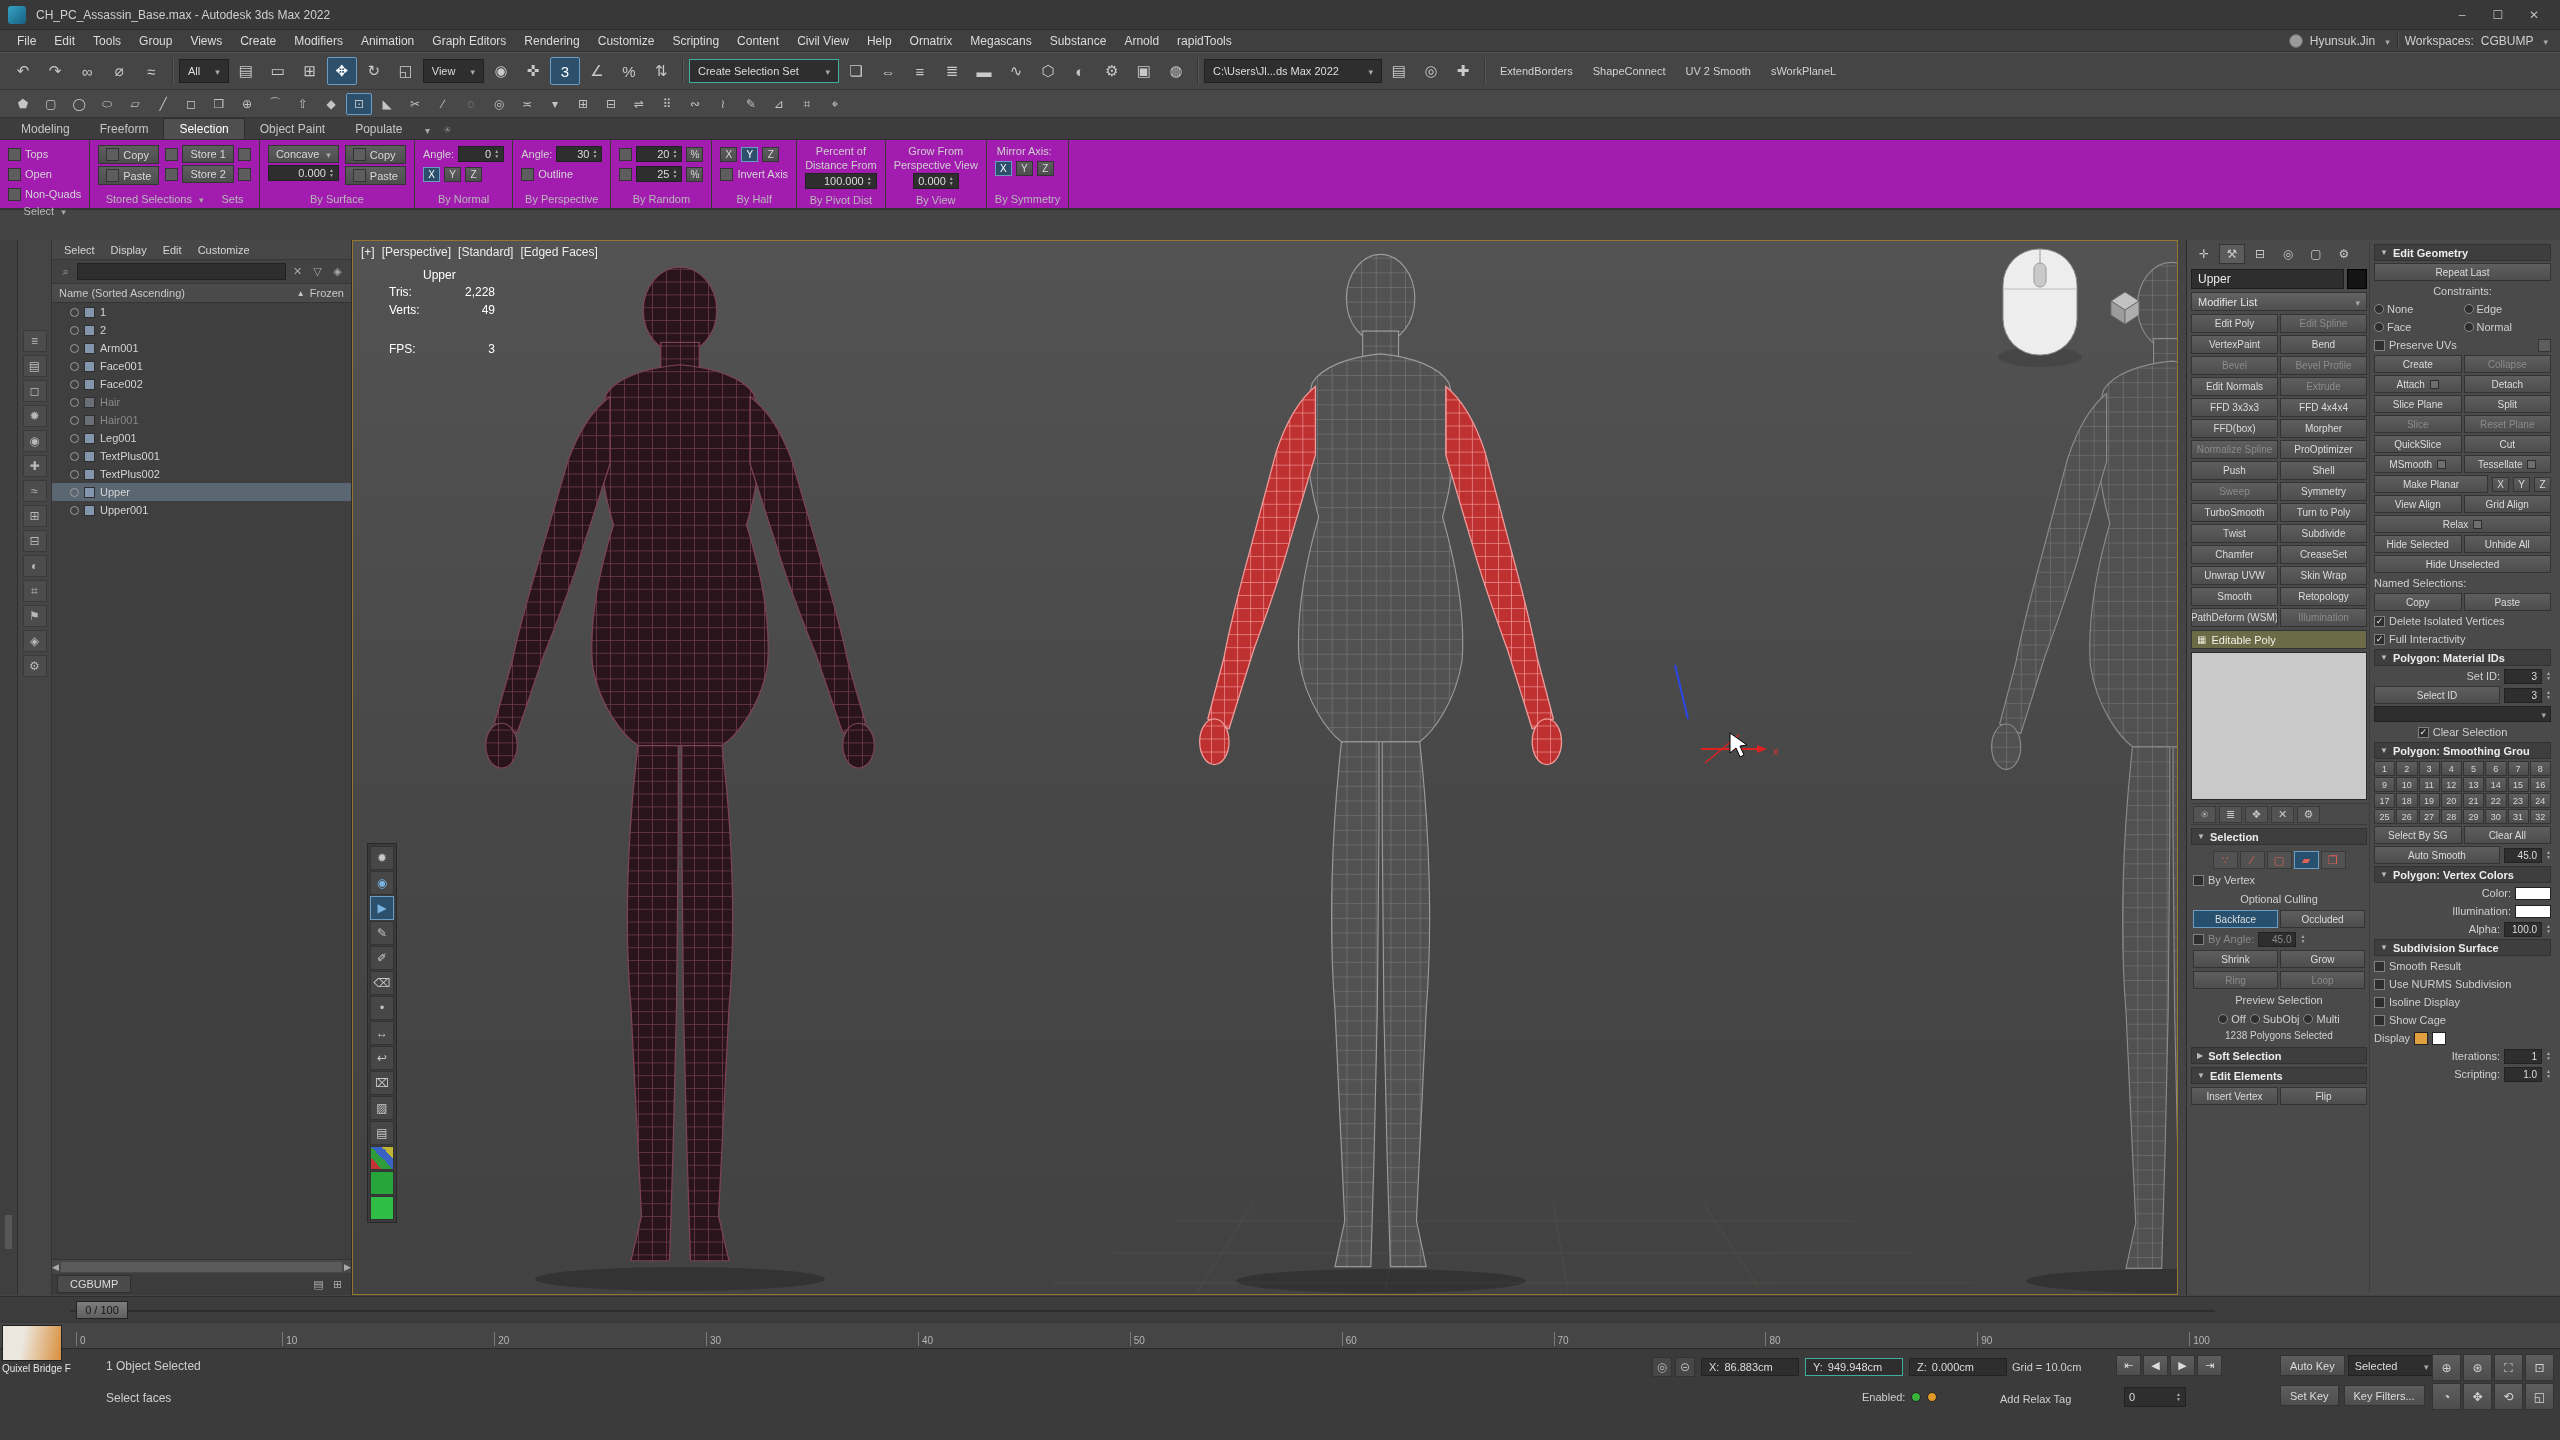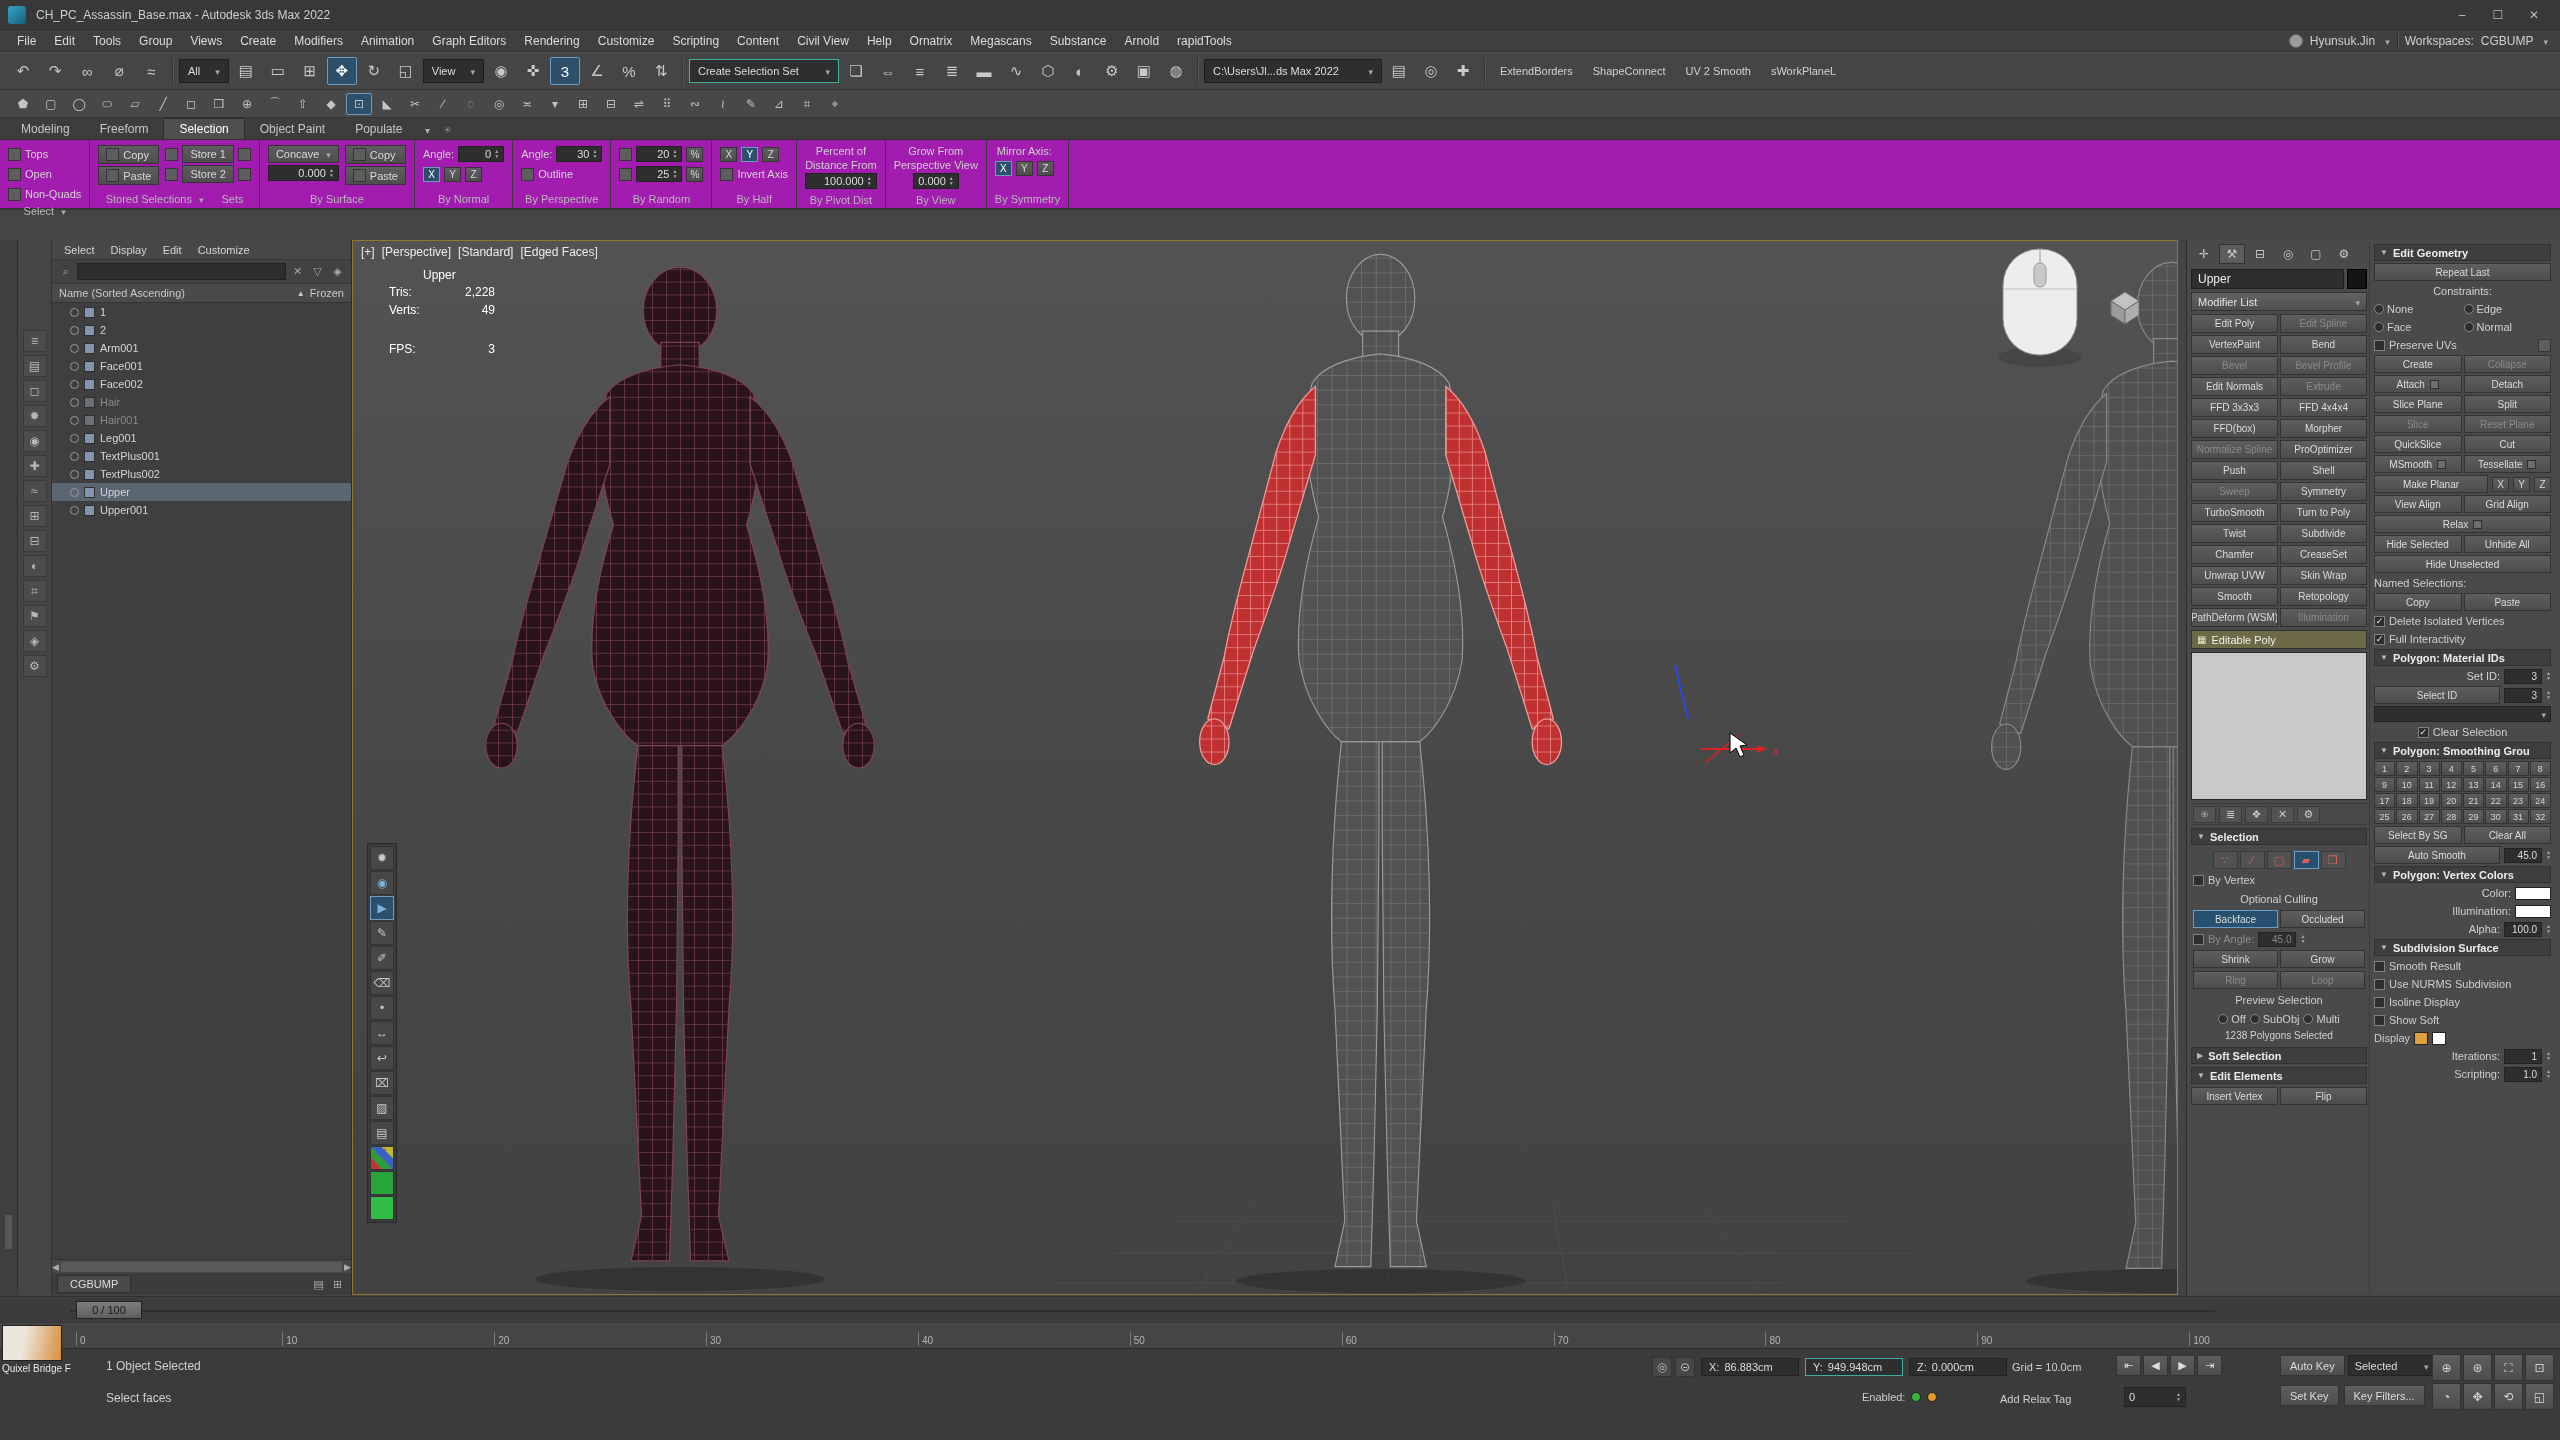--- a/index.html
+++ b/index.html
@@ -142,21 +142,21 @@
 .so-icon{width:25px;height:18px;display:flex;align-items:center;justify-content:center;color:#e06055;font-size:11px;background:#525252;border:1px solid #393939}
 .so-icon.active{background:#26506e;border-color:#6a9cc4}
 .stat-line{font-size:10px;color:#cfcfcf;text-align:center}
 .lbl{font-size:11px;color:#cfcfcf;white-space:nowrap}
 .lbl.dim{color:#8a8a8a}
 .dd{height:16px;background:#2e2e2e;border:1px solid #222;display:flex;align-items:center;justify-content:flex-end;padding:0 4px;flex:1}
 
 
 #trackbar{position:absolute;left:0;top:1296px;width:2560px;height:26px;background:#3c3c3c;border-top:1px solid #2e2e2e}
 .tb-line{position:absolute;left:70px;right:345px;top:13px;height:2px;background:#2d2d2d}
-.tb-slider{position:absolute;left:76px;top:4px;width:66px;height:18px;background:linear-gradient(#7d7d7d,#5f5f5f);border:1px solid #222;color:#161616;font-size:11px;display:flex;align-items:center;justify-content:center}
+.tb-slider{position:absolute;left:76px;top:4px;width:52px;height:18px;background:linear-gradient(#7d7d7d,#5f5f5f);border:1px solid #222;color:#161616;font-size:11px;display:flex;align-items:center;justify-content:center}
 #ruler{position:absolute;left:0;top:1322px;width:2560px;height:26px;background:#454545;border-top:1px solid #393939}
 .ruler-inner{position:absolute;left:76px;right:350px;top:0;bottom:0;display:flex;justify-content:space-between;align-items:flex-end;padding-bottom:2px}
 .tick{font-size:10px;color:#b5b5b5;border-left:1px solid #7a7a7a;padding-left:3px;height:14px;display:flex;align-items:flex-end}
 
 
 #statusbar{position:absolute;left:0;top:1348px;width:2560px;height:92px;background:#3b3b3b;border-top:1px solid #2a2a2a}
 .ql-box{position:absolute;left:2px;top:-24px;width:60px;height:36px;background:linear-gradient(100deg,#ece7de 35%,#d98f3e);border:1px solid #222}
 .ql-label{position:absolute;left:2px;top:14px;width:100px;font-size:10px;color:#e6e6e6}
 .sb-text1{position:absolute;left:106px;top:10px;font-size:12px;color:#cfcfcf}
 .sb-text2{position:absolute;left:106px;top:42px;font-size:12px;color:#cfcfcf}
@@ -1177,21 +1177,21 @@
           <div class="row">
             <span class="cb"></span>
             <span class="lbl">Use NURMS Subdivision</span>
           </div>
           <div class="row checked">
             <span class="cb"></span>
             <span class="lbl">Isoline Display</span>
           </div>
           <div class="row checked">
             <span class="cb"></span>
-            <span class="lbl">Show Soft</span>
+            <span class="lbl">Show Cage</span>
           </div>
         </div>
       <div class="row">
           <span class="lbl">Display</span>
           <span class="sw sm orange"></span>
           <span class="sw sm"></span>
         </div>
       <div class="row">
           <span class="lbl" style="margin-left:auto">Iterations:</span>
           <span class="val">1</span>

